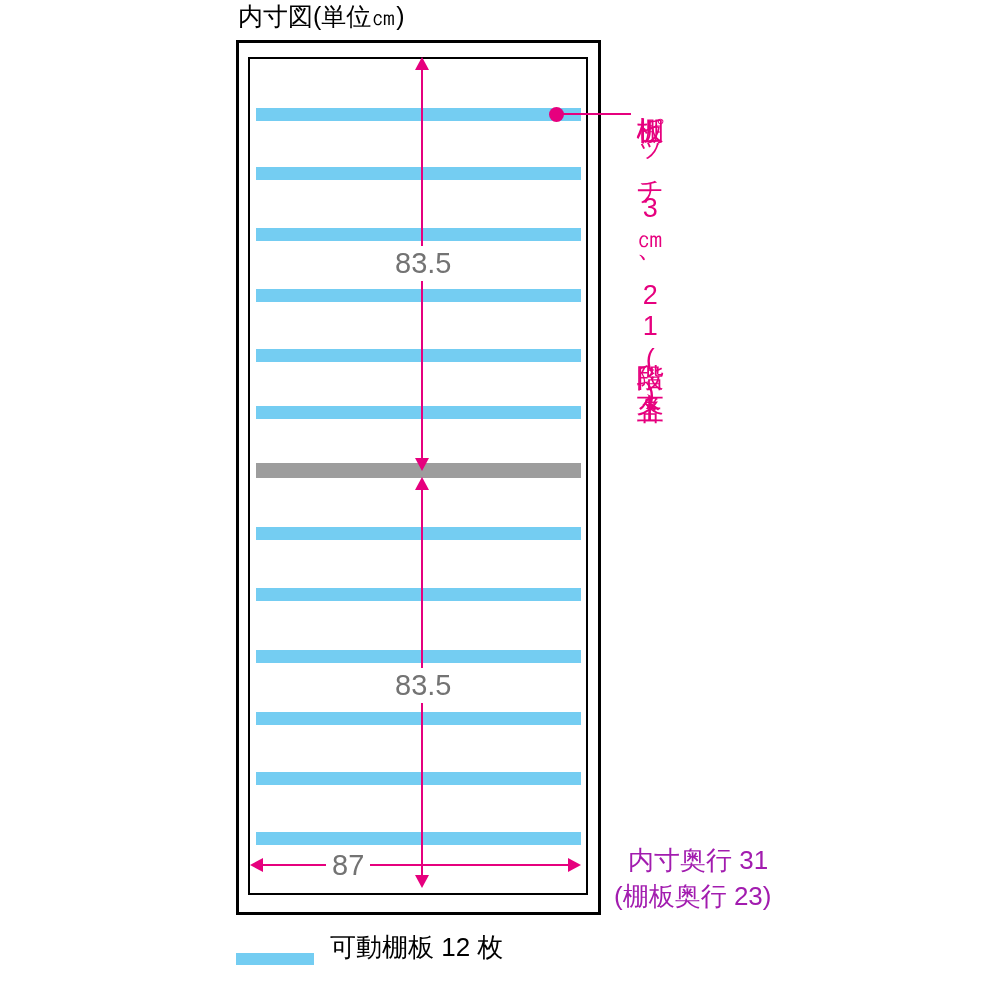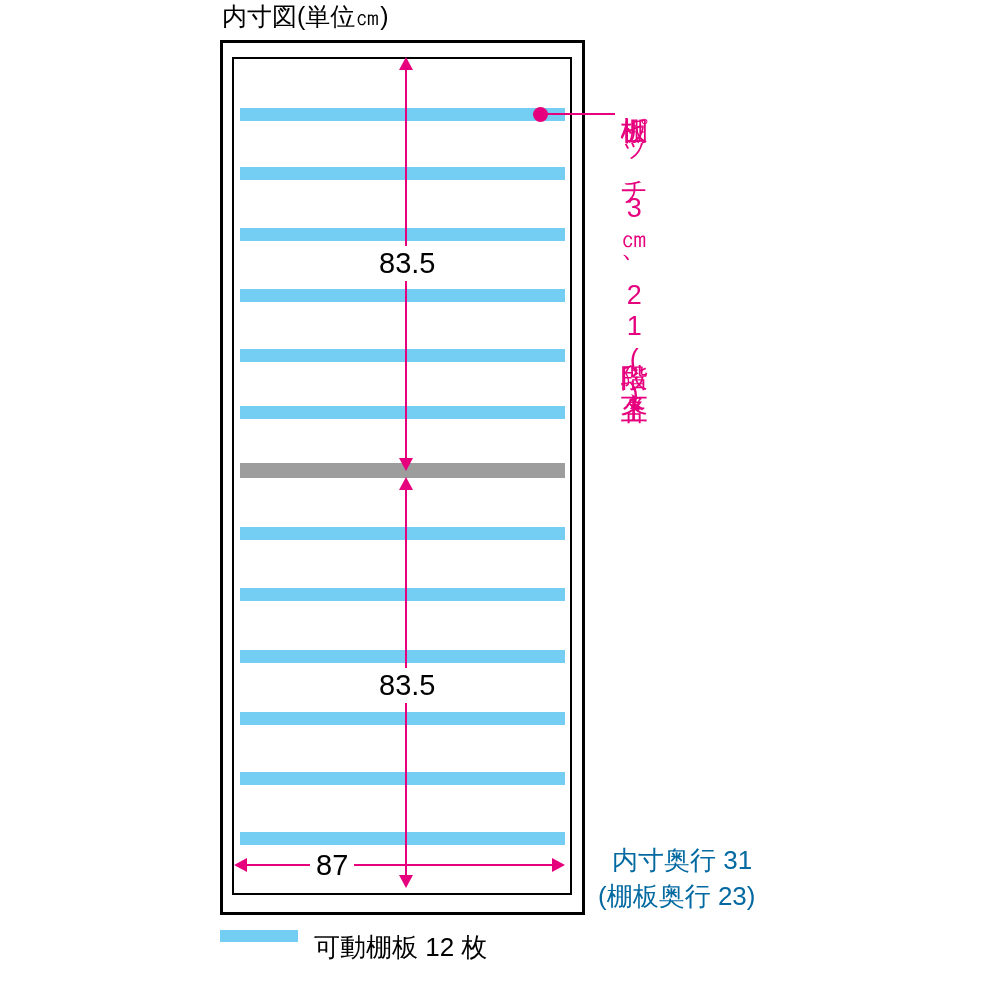--- a/index.html
+++ b/index.html
@@ -11,21 +11,21 @@
     width: 1000px;
     height: 1000px;
     position: relative;
     font-family: "Liberation Sans", sans-serif;
     color: #000000;
     overflow: hidden;
   }
 
   .canvas {
     position: absolute;
-    left: 0; top: 0;
+    left: 16px; top: 0;
     width: 908px;
     height: 1000px;
   }
 
   
   .title {
     position: absolute;
     left: 222px;
     top: 0px;
     font-size: 25px;
@@ -96,21 +96,21 @@
     border-bottom: 7px solid transparent;
     border-right: 13px solid #e6007e;
   }
   .arrow.right {
     border-top: 7px solid transparent;
     border-bottom: 7px solid transparent;
     border-left: 13px solid #e6007e;
   }
   .dim-label {
     position: absolute;
-    color: #000000;
+    color: #737373;
     font-size: 29px;
     background: #ffffff;
     padding: 1px 6px;
     white-space: nowrap;
   }
 
   
   .callout-dot {
     position: absolute;
     width: 15px;
@@ -130,31 +130,31 @@
     color: #e6007e;
     font-size: 27px;
     line-height: 1.05;
     letter-spacing: 1px;
     white-space: nowrap;
   }
 
   
   .depth-text {
     position: absolute;
-    color: #0369a1;
+    color: #a21caf;
     font-size: 26px;
     white-space: nowrap;
     line-height: 1.35;
   }
 
   
   .legend-row {
     position: absolute;
     display: flex;
-    align-items: flex-start;
+    align-items: flex-end;
   }
   .legend-swatch {
     width: 78px;
     height: 12px;
     margin-right: 16px;
   }
   .legend-swatch.movable { background: #74cdf2; }
   .legend-swatch.fixed   { background: #9d9d9d; height: 13px; }
   .legend-label {
     font-size: 26px;

